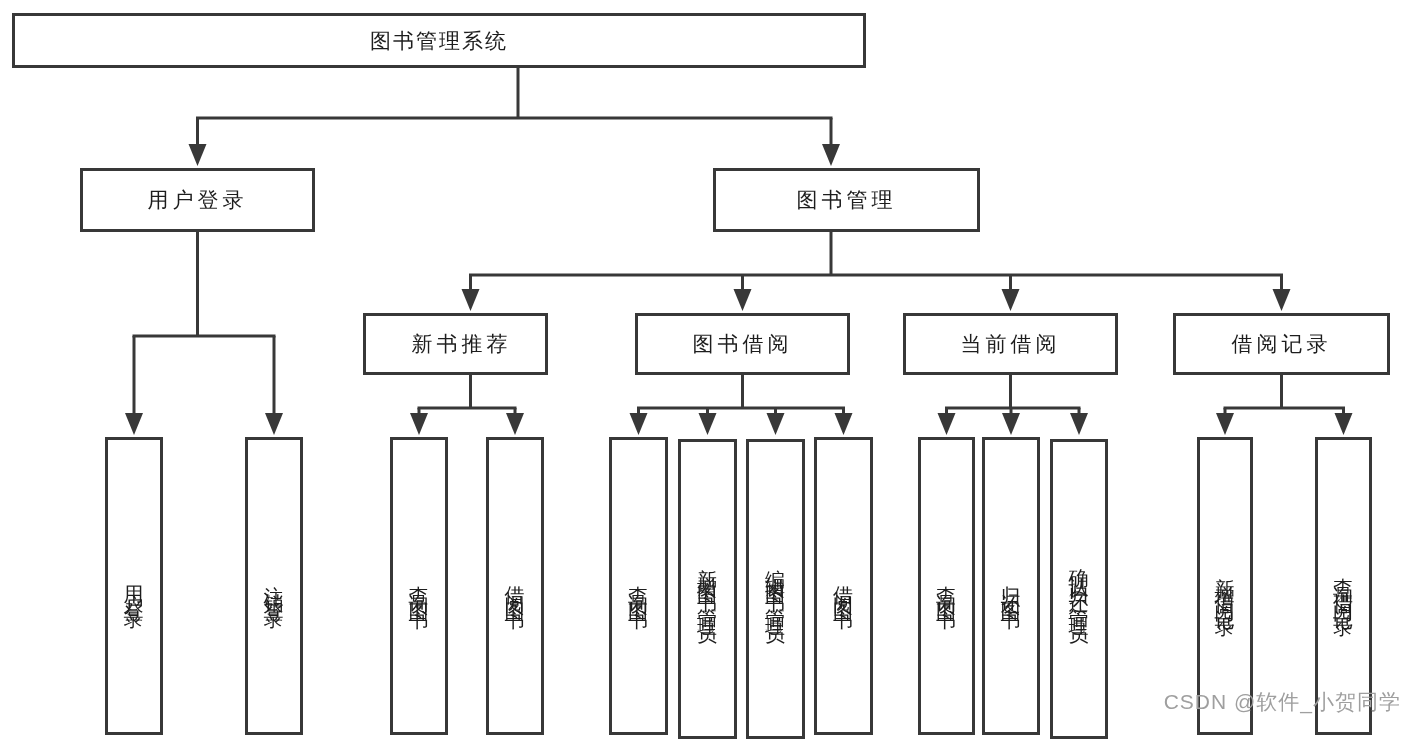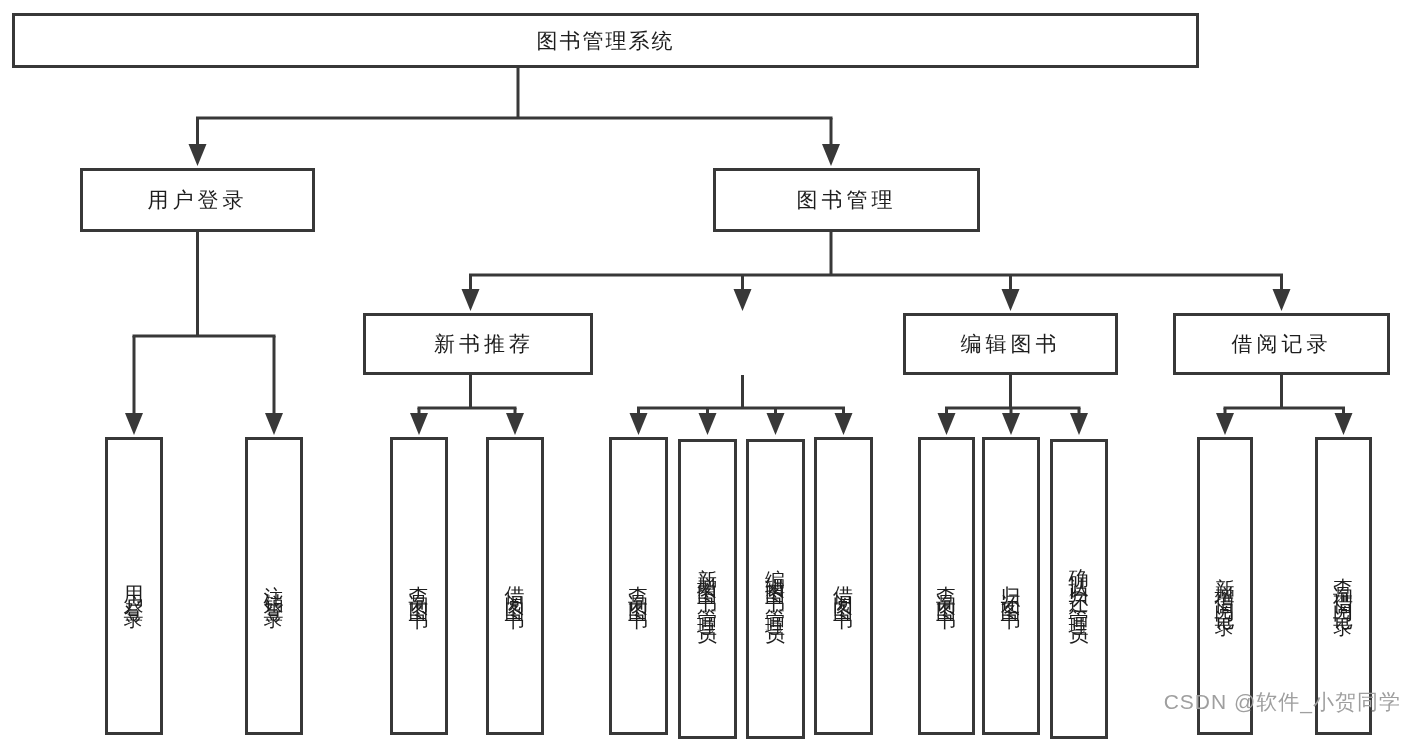--- a/index.html
+++ b/index.html
@@ -78,27 +78,28 @@
       <line x1="1079" y1="408" x2="1079" y2="415" stroke="#383838" stroke-width="3"></line>
       <polygon points="1079,435 1070,413 1088,413" fill="#383838"></polygon>
       <line x1="1281.5" y1="375" x2="1281.5" y2="408" stroke="#383838" stroke-width="3"></line>
       <line x1="1223.5" y1="408" x2="1345" y2="408" stroke="#383838" stroke-width="3"></line>
       <line x1="1225" y1="408" x2="1225" y2="415" stroke="#383838" stroke-width="3"></line>
       <polygon points="1225,435 1216,413 1234,413" fill="#383838"></polygon>
       <line x1="1343.5" y1="408" x2="1343.5" y2="415" stroke="#383838" stroke-width="3"></line>
       <polygon points="1343.5,435 1334.5,413 1352.5,413" fill="#383838"></polygon>
     </svg>
 
-  <div class="box root-title" style="left:12px;top:13px;width:1187px;height:55px;">图书管理系统</div>
+  <div class="box root-title" style="left:12px;top:13px;width:854px;height:55px;">图书管理系统</div>
 
   <div class="box h" style="left:80px;top:168px;width:235px;height:64px;">用户登录</div>
   <div class="box h" style="left:713px;top:168px;width:267px;height:64px;">图书管理</div>
 
-  <div class="box h" style="left:363px;top:313px;width:230px;height:62px;padding-left:12px;">新书推荐</div>
-  <div class="box h" style="left:903px;top:313px;width:215px;height:62px;">编辑图书</div>
+  <div class="box h" style="left:363px;top:313px;width:185px;height:62px;padding-left:12px;">新书推荐</div>
+  <div class="box h" style="left:635px;top:313px;width:215px;height:62px;">图书借阅</div>
+  <div class="box h" style="left:903px;top:313px;width:215px;height:62px;">当前借阅</div>
   <div class="box h" style="left:1173px;top:313px;width:217px;height:62px;">借阅记录</div>
 
   <div class="box v" style="left:105px;top:437px;width:58px;height:298px;">用户登录</div>
   <div class="box v" style="left:245px;top:437px;width:58px;height:298px;">注销登录</div>
 
   <div class="box v" style="left:390px;top:437px;width:58px;height:298px;">查询图书</div>
   <div class="box v" style="left:486px;top:437px;width:58px;height:298px;">借阅图书</div>
 
   <div class="box v" style="left:609px;top:437px;width:59px;height:298px;">查询图书</div>
   <div class="box v" style="left:678px;top:439px;width:59px;height:300px;">新增图书（管理员）</div>

